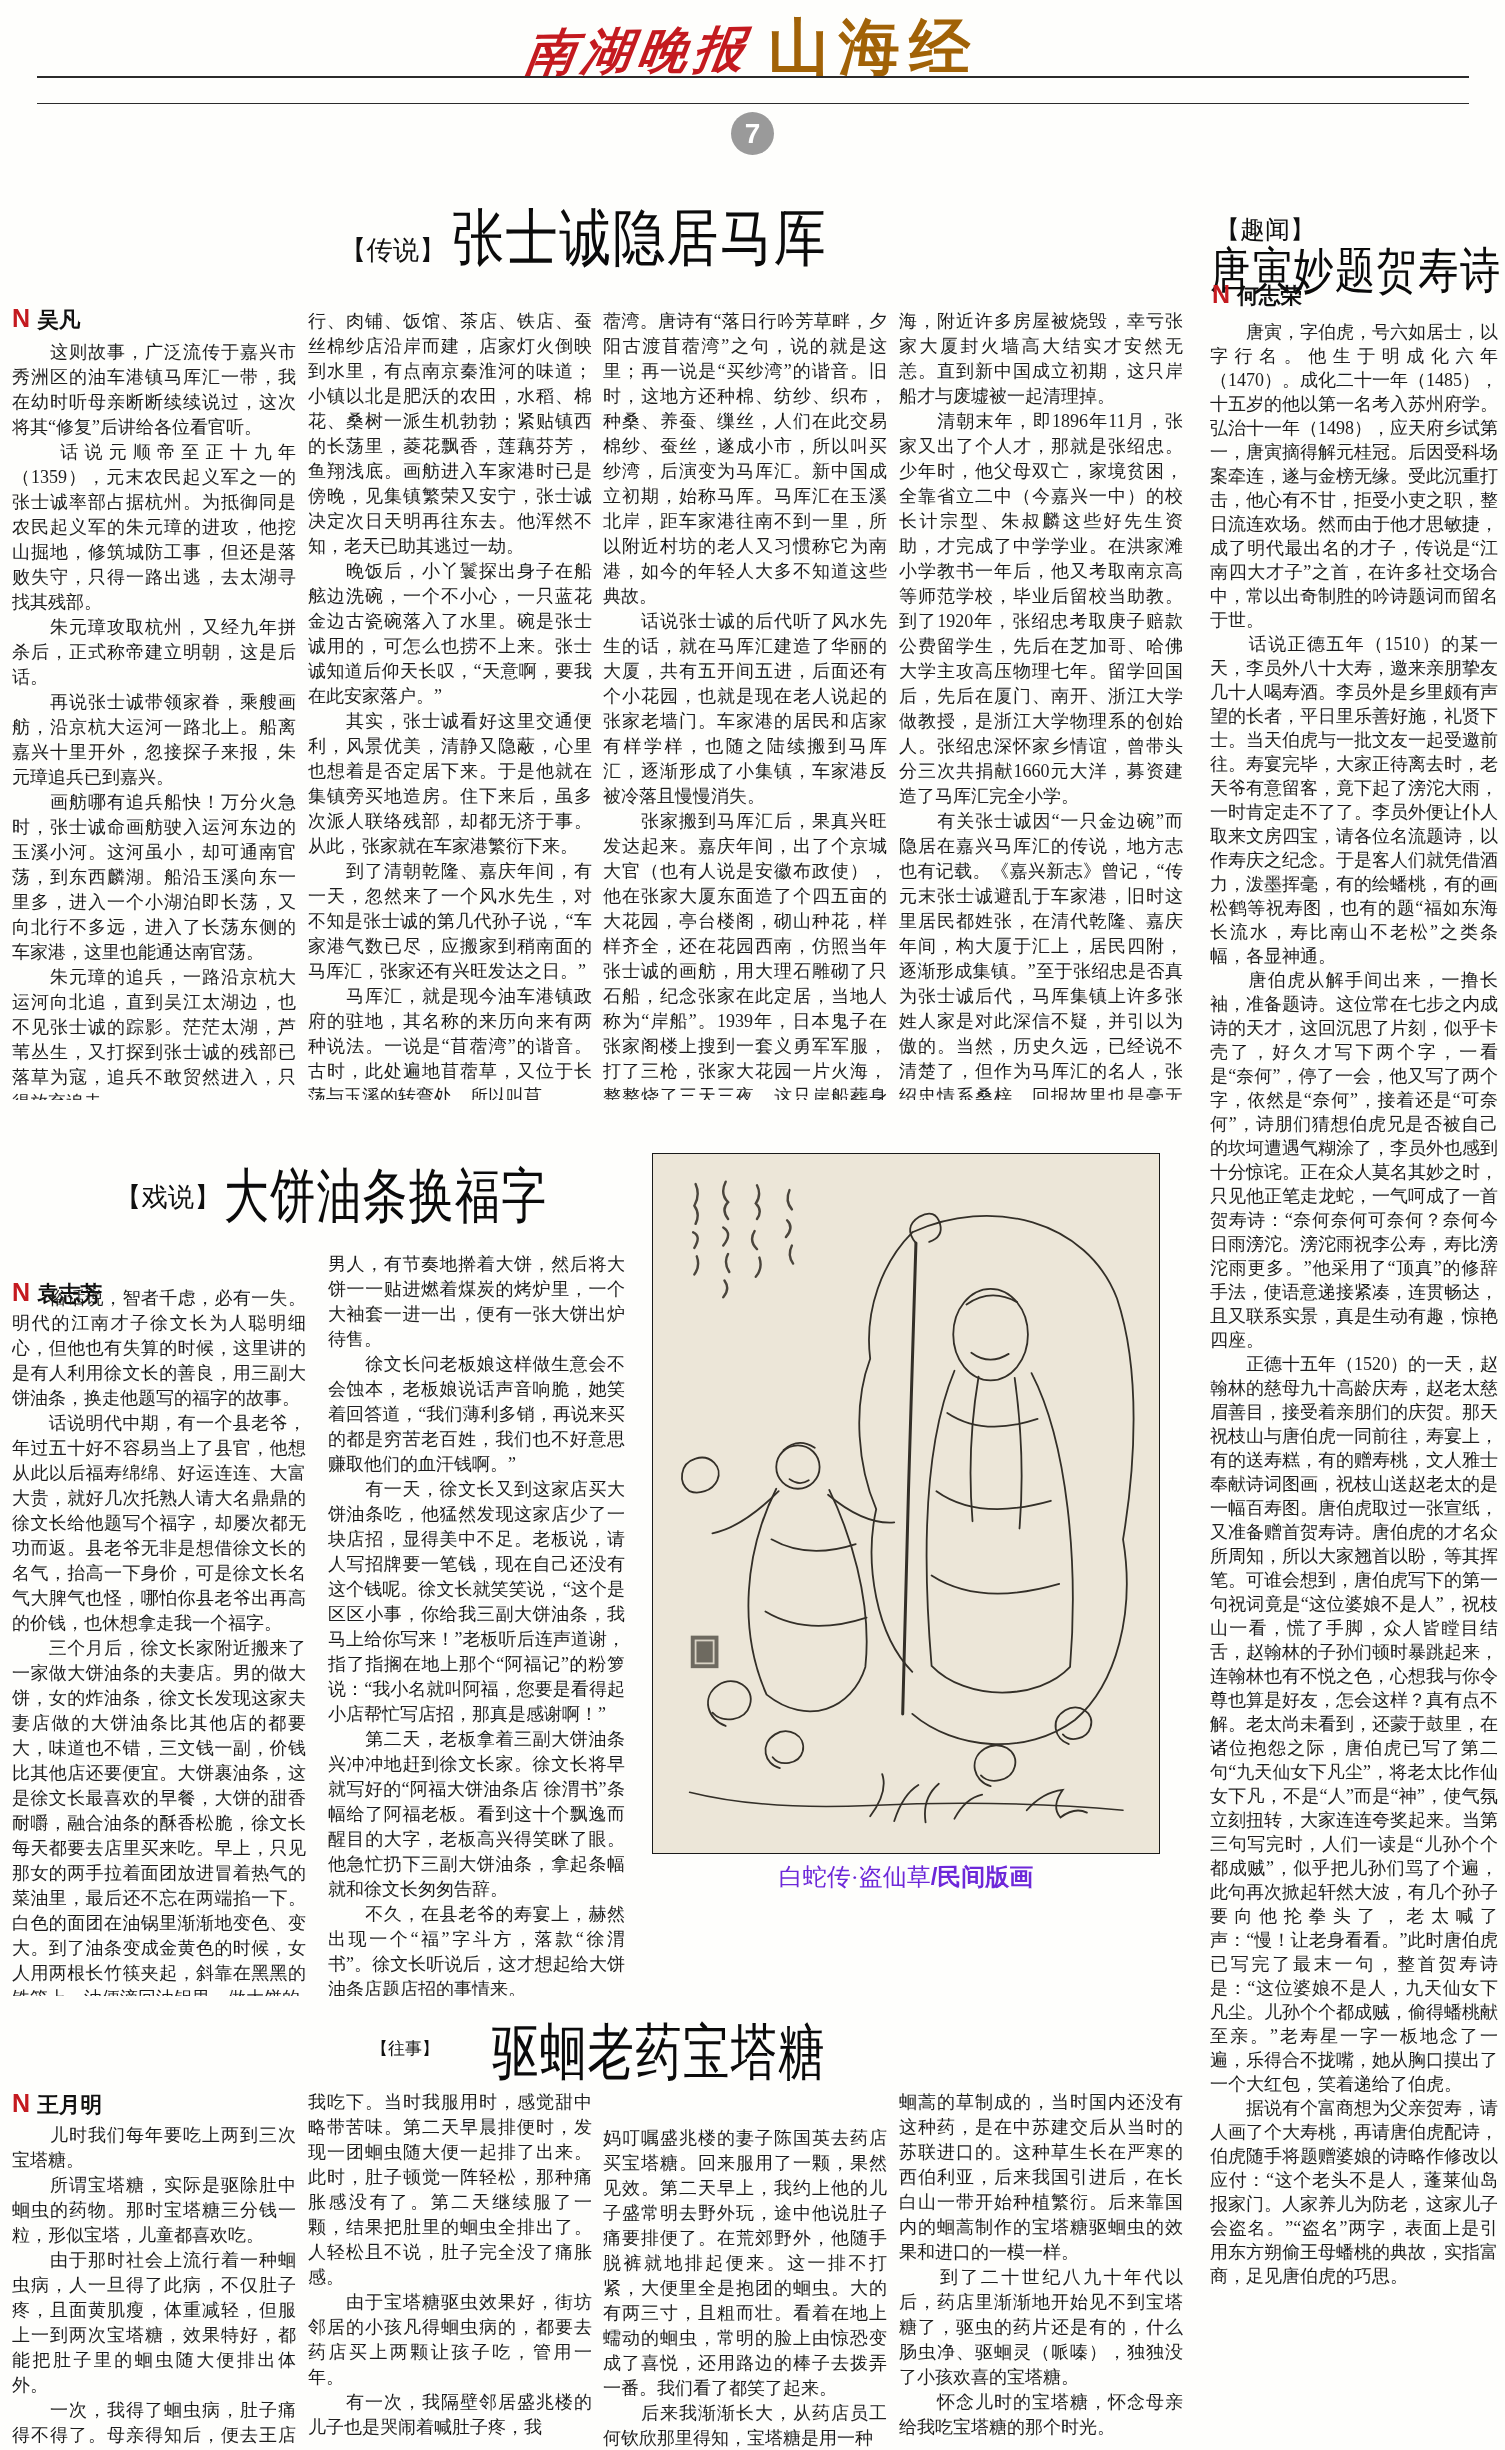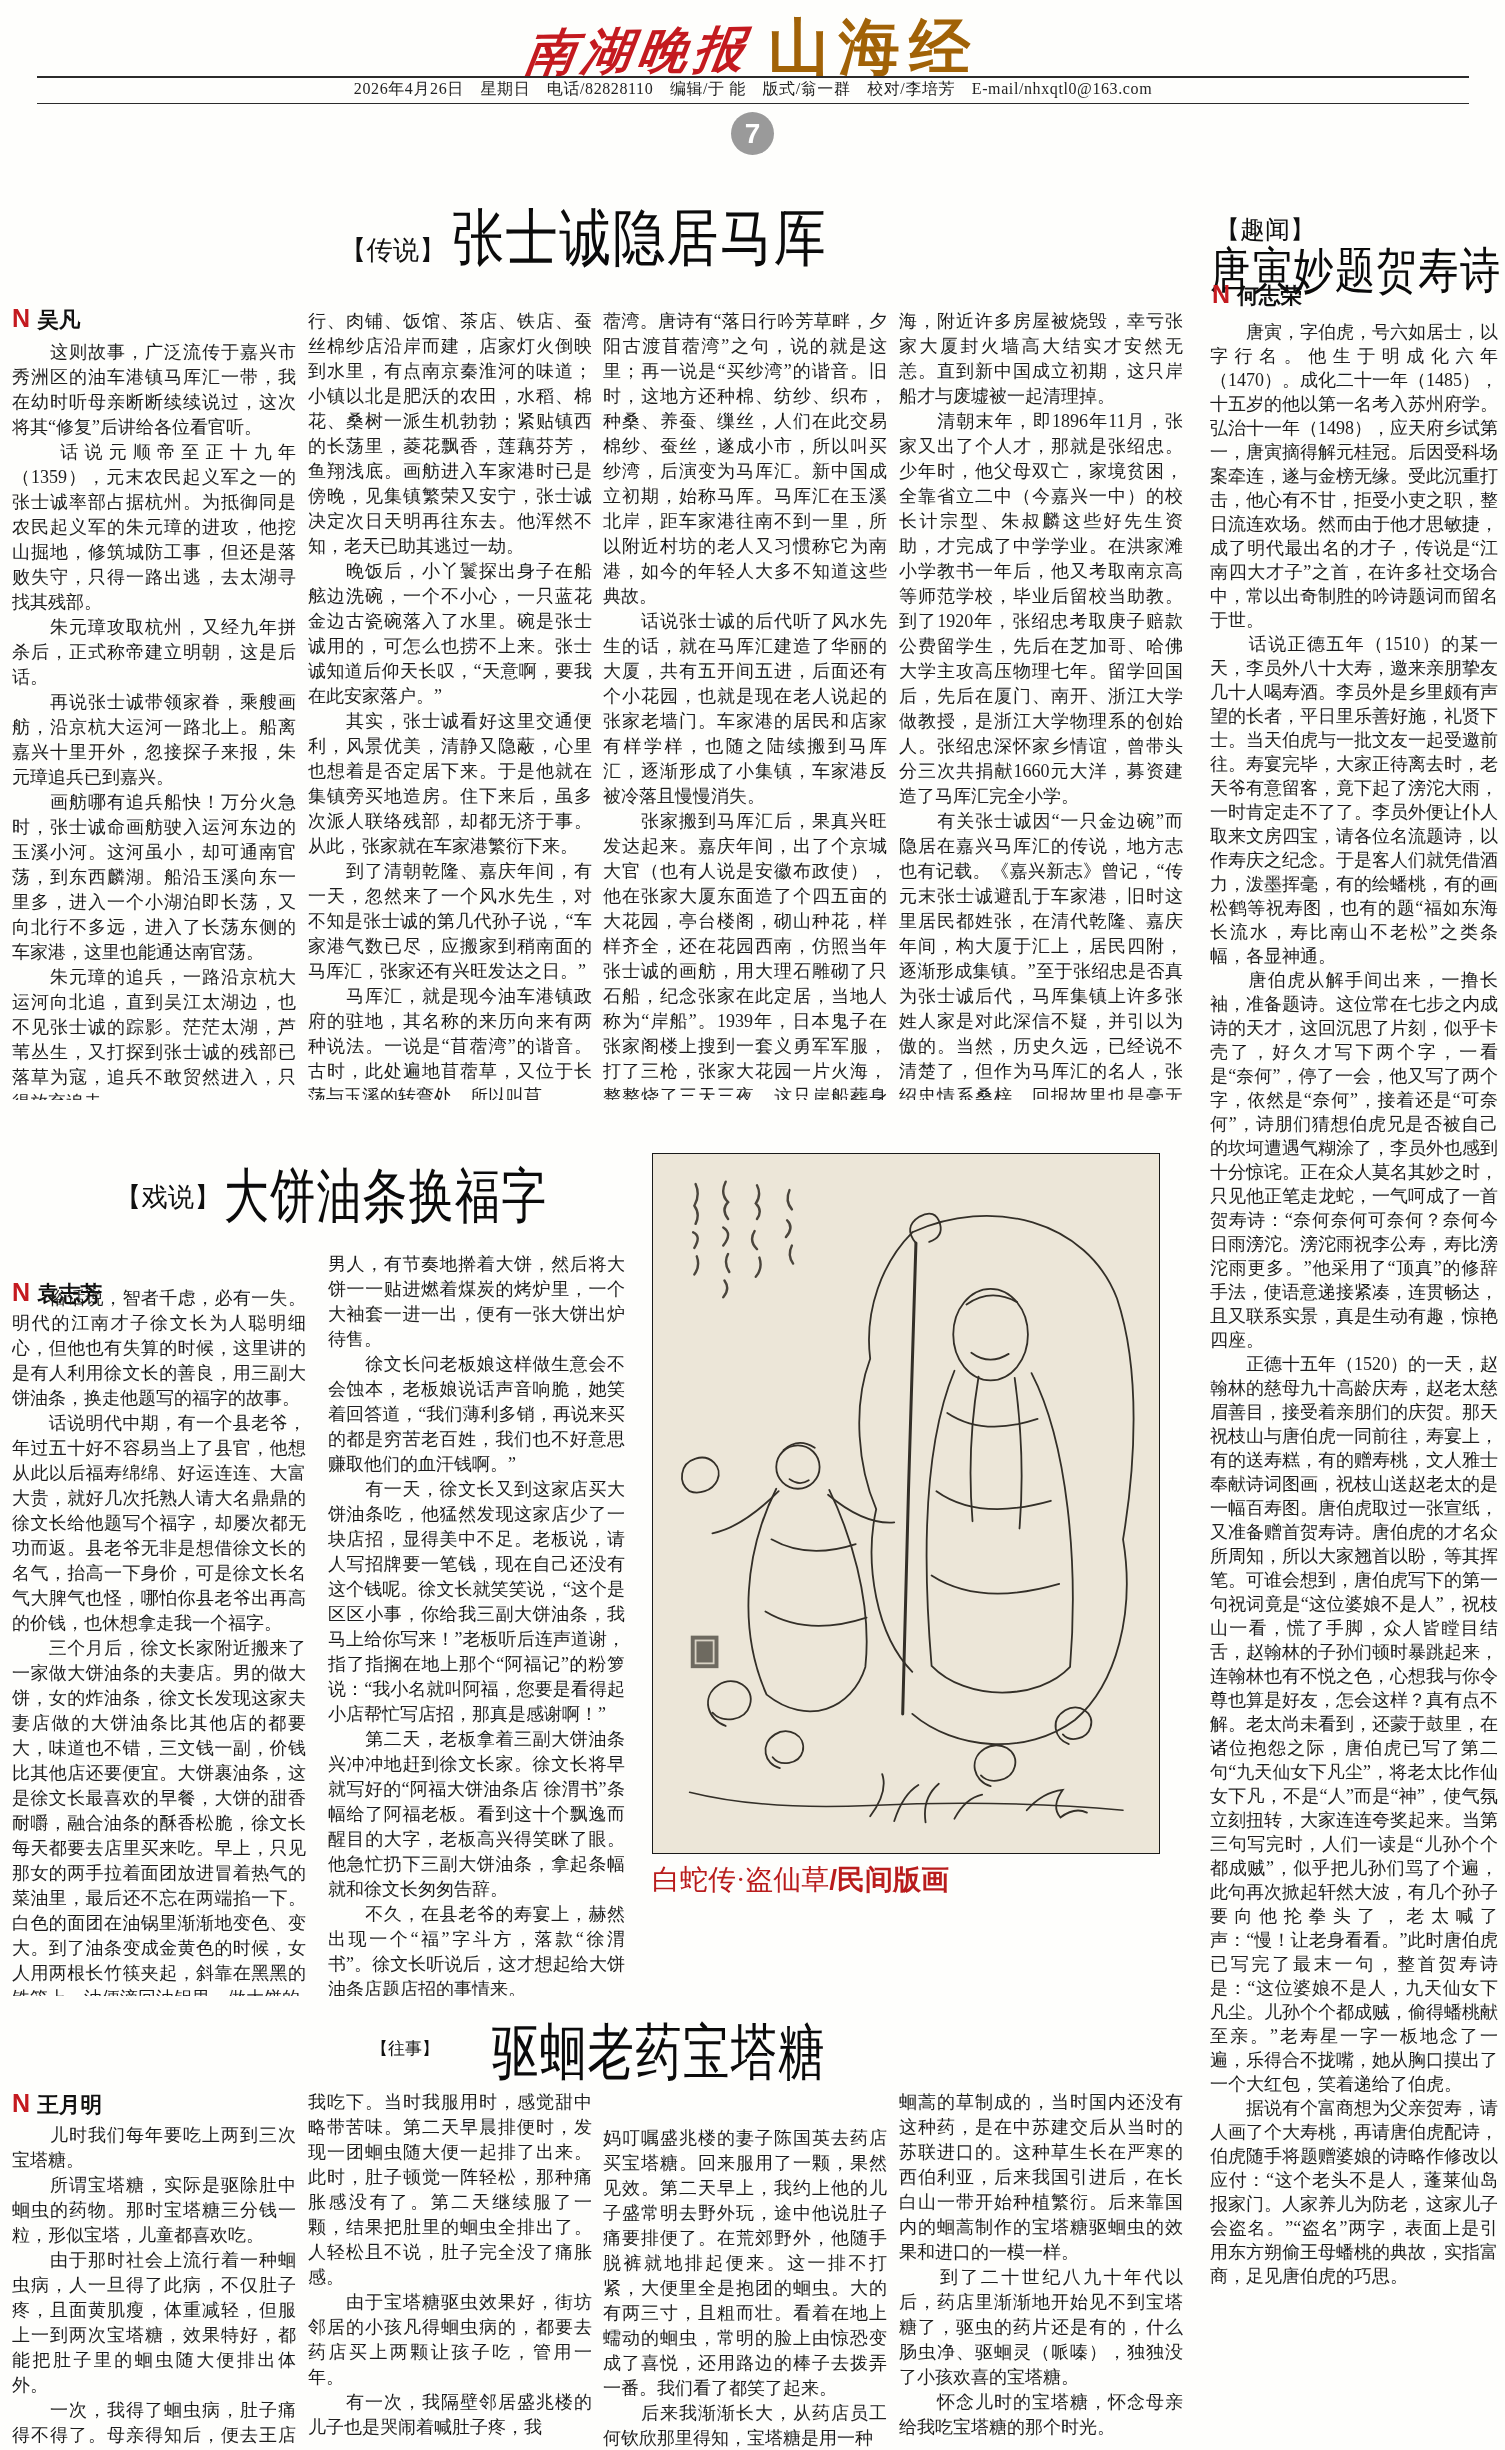--- a/index.html
+++ b/index.html
@@ -49,21 +49,21 @@
 
   
   .k-xs { left:115px; top:1180px; }
   .h-xs { left:224px; top:1157px; font-size:59px; transform:scaleX(0.76); }
   .by-xs { left:12px; top:1250px;margin-top:28px; }
   .xs-c1 { left:12px;  top:1286px; width:294px; height:710px; line-height:25px; }
   .xs-c2 { left:328px; top:1252px; width:297px; height:744px; line-height:25px; }
 
   .woodblock { position:absolute; left:652px; top:1153px; width:508px; }
   .woodblock .frame { width:508px; height:701px; border:1.8px solid #1a1a1a; background:#ece6d8; }
-  .woodblock figcaption { margin-top:7.2px; text-align:left; font-size:28px; color:#b91c1c; }
+  .woodblock figcaption { margin-top:7.2px; text-align:center; font-size:24px; color:#6d28d9; }
   .woodblock figcaption .cap-light { font-family:"Liberation Serif",serif; }
   .woodblock figcaption .cap-bold { font-weight:700; font-family:"Liberation Sans",sans-serif; }
 
   
   .k-ws { left:371px; top:2037px; font-size:17px; }
   .h-ws { left:492px; top:2012px; font-size:61px; transform:scaleX(0.76); }
   .by-ws { left:12px; top:2089px; }
   .ws-c1 { left:12px;   top:2123px; width:284px; height:325px; }
   .ws-c2 { left:308px;  top:2090px; width:284px; height:358px; }
   .ws-c3 { left:603px; top:2090px; width:284px; height:358px;margin-top:36px; }
@@ -73,21 +73,20 @@
 </style>
 </head>
 <body>
 
 <div id="page">
 
   <div class="masthead-row">
     <span class="paper-logo">南湖晚报</span><span class="section-name">山海经</span>
   </div>
   <div class="rule rule-top"></div>
-  <div class="info-line">2026年4月26日　星期日　电话/82828110　编辑/于 能　版式/翁一群　校对/李培芳　E-mail/nhxqtl0@163.com</div>
   <div class="rule rule-bottom"></div>
   <div class="page-badge">
     <span>7</span>
   </div>
 
   <section>
     <span class="kicker k-cs">【传说】</span>
     <h1 class="headline h-cs">张士诚隐居马厍</h1>
     <div class="byline by-cs"><span class="n">N</span><span>吴凡</span></div>
     <div class="col cs-c1">　　这则故事，广泛流传于嘉兴市秀洲区的油车港镇马厍汇一带，我在幼时听母亲断断续续说过，这次将其“修复”后讲给各位看官听。

